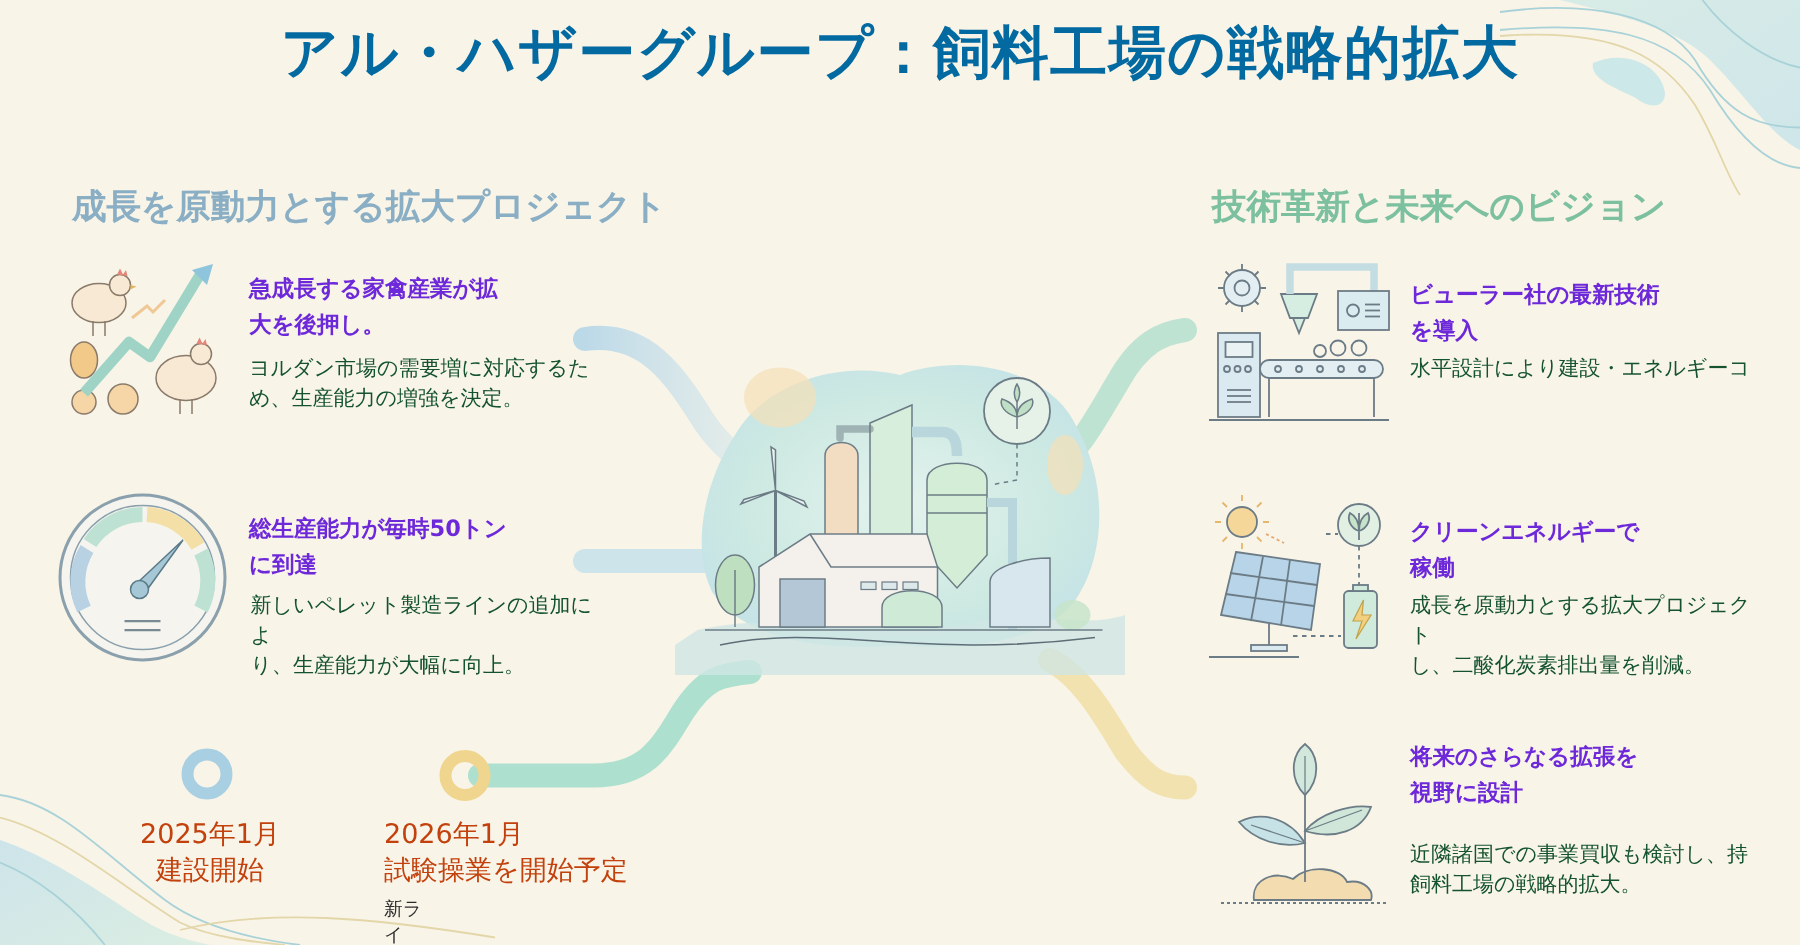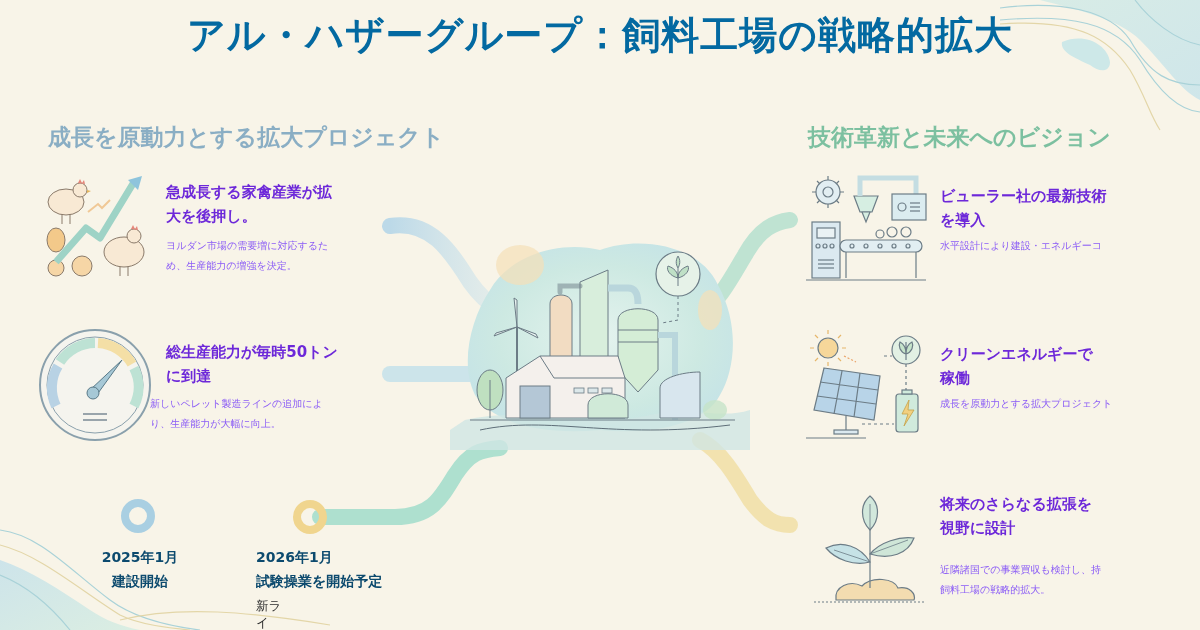--- a/index.html
+++ b/index.html
@@ -24,25 +24,25 @@
     .section-left { left: 48px; top: 122px; color: #8aaec4; }
     .section-right { left: 808px; top: 122px; color: #7cc0a0; }
 
     .item { position: absolute; }
     .item-icon { position: absolute; }
     .item-head {
       position: absolute; font-size: 15px; font-weight: bold; line-height: 24px;
       color: #6d28d9;
     }
     .item-desc {
-      position: absolute; font-size: 10px; line-height: 20px; color: #8b5cf6;
+      position: absolute; font-size: 14px; line-height: 20px; color: #14532d;
     }
 
     .ms-date {
-      position: absolute; font-size: 14px; font-weight: bold; line-height: 24px; color: #0c4a6e;
+      position: absolute; font-size: 18px; font-weight: normal; line-height: 24px; color: #c2410c;
     }
     .ms-desc { position: absolute; font-size: 12.5px; color: #2c2c2c; }
   </style>
 </head>
 <body>
 
 <div class="canvas">
 
   <svg class="bg-svg" viewBox="0 0 1200 630">
     <defs>
@@ -145,21 +145,21 @@
       <path d="M98,42 A42,42 0 0 1 98,80" fill="none" stroke="#bde2d4" stroke-width="10"></path>
       <path d="M54,64 L86,34 L60,70 Z" fill="#a6c8d6" stroke="#5a7a88" stroke-width="1"></path>
       <circle cx="57" cy="67" r="6" fill="#a6c8d6" stroke="#5a7a88" stroke-width="1"></circle>
       <line x1="47" y1="88" x2="71" y2="88" stroke="#7a8a94" stroke-width="1.5"></line>
       <line x1="47" y1="94" x2="71" y2="94" stroke="#7a8a94" stroke-width="1.5"></line>
     </svg>
     <div class="item-head" style="left:166px;top:340px;width:240px;">
       <div>総生産能力が毎時50トン</div>
       <div>に到達</div>
     </div>
-    <div class="item-desc" style="left:150px;top:394px;width:240px;">
+    <div class="item-desc" style="left:167px;top:394px;width:240px;">
       <div>新しいペレット製造ラインの追加によ</div>
       <div>り、生産能力が大幅に向上。</div>
     </div>
   </div>
 
   <div class="item" style="left:0;top:0;">
     <div class="ms-date" style="left:70px;top:545px;width:140px;text-align:center;">
       <div>2025年1月</div>
       <div>建設開始</div>
     </div>
@@ -276,20 +276,21 @@
         <path d="M56,98 L88,98" fill="none" stroke-dasharray="3,3"></path>
         <line x1="0" y1="112" x2="60" y2="112"></line>
       </g>
     </svg>
     <div class="item-head" style="left:940px;top:342px;width:240px;">
       <div>クリーンエネルギーで</div>
       <div>稼働</div>
     </div>
     <div class="item-desc" style="left:940px;top:394px;width:240px;">
       <div>成長を原動力とする拡大プロジェクト</div>
+      <div>し、二酸化炭素排出量を削減。</div>
     </div>
   </div>
 
   <div class="item" style="left:0;top:0;">
     <svg class="item-icon" style="left:810px;top:490px;" width="120" height="120" viewBox="0 0 120 120">
       <g stroke="#6c7c86" stroke-width="1.2">
         <path d="M26,110 C24,96 40,90 52,96 C62,86 84,88 88,98 C100,96 106,104 104,110 Z" fill="#f3dcb0"></path>
         <path d="M60,98 L60,40" fill="none"></path>
         <path d="M60,40 C50,30 50,14 60,6 C70,14 70,30 60,40 Z" fill="#d2e8dc"></path>
         <path d="M60,72 C44,76 26,70 16,58 C32,50 50,56 60,72 Z" fill="#c6e2e6"></path>

